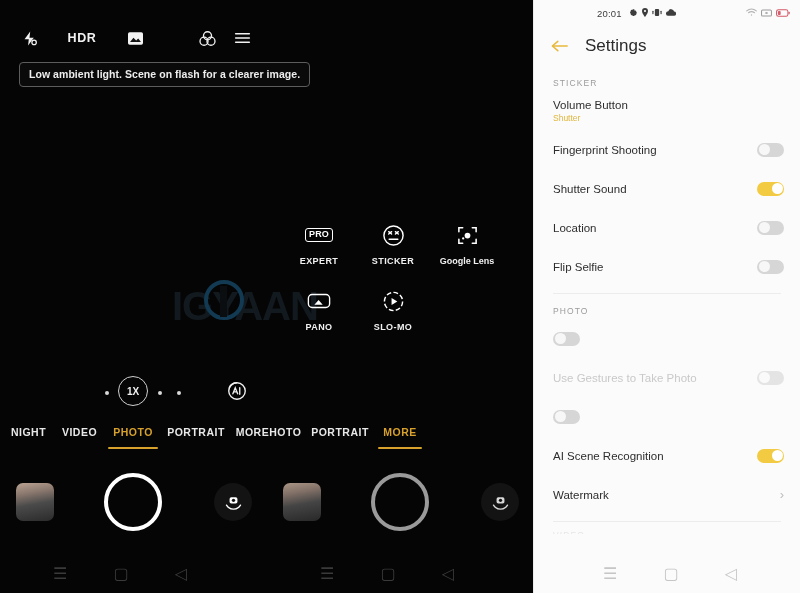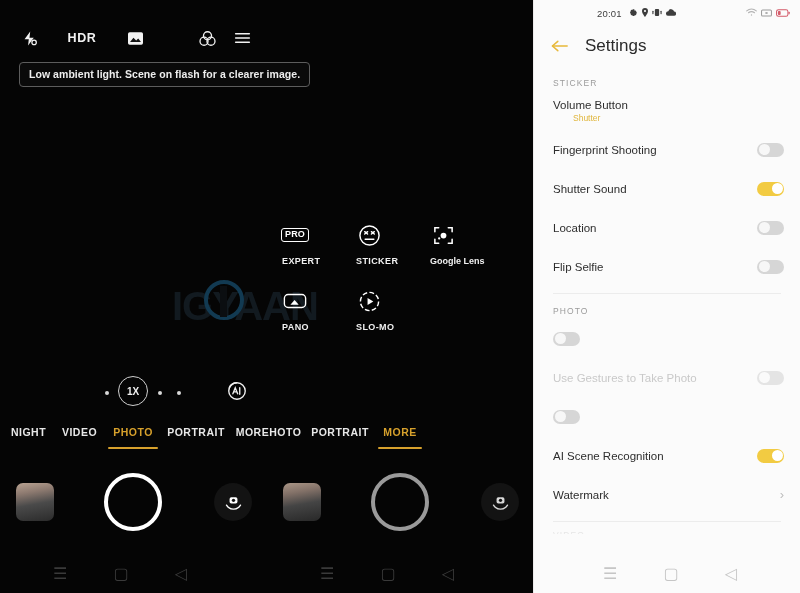--- a/index.html
+++ b/index.html
@@ -56,21 +56,21 @@
     background:#0b0e11;
   }
 
   
   .mode-grid {
     position:absolute; top:222px; left:282px; width:230px;
     display:flex; flex-wrap:wrap;
   }
   .mode-cell {
     width:74px; display:flex; flex-direction:column;
-    align-items:flex-start; margin-bottom:22px;
+    align-items:center; margin-bottom:22px;
   }
   .mode-ic {
     width:26px; height:26px; margin-bottom:8px;
     display:flex; align-items:center; justify-content:center; color:#fff;
   }
   .mode-lb {
     color:#f1f1f1; font-size:9px; font-weight:bold; letter-spacing:.4px;
     white-space:nowrap;
   }
   .mode-lb.mixed { font-weight:bold; letter-spacing:0; }
@@ -167,21 +167,21 @@
     font-size:8.5px; color:#9b9b9b; letter-spacing:1.1px;
     padding:12px 0 3px 19px;
   }
   .row {
     height:39px; display:flex; align-items:center;
     padding:0 16px 0 19px;
   }
   .row-txt { display:flex; flex-direction:column; flex:1; }
   .row-label { font-size:11.5px; color:#2e2e2e; }
   .row-label.disabled { color:#c9c9c9; }
-  .row-sub { font-size:8.5px; color:#e0b63c; margin-top:2px;margin-left:20px; }
+  .row-sub { font-size:8.5px; color:#e0b63c; margin-top:2px; }
 
   .toggle {
     width:27px; height:14px; border-radius:7px;
     background:#d6d6d6; position:relative; flex:none;
   }
   .toggle .knob {
     position:absolute; top:1.5px; left:1.5px;
     width:11px; height:11px; border-radius:50%;
     background:#f7f7f7;
   }

